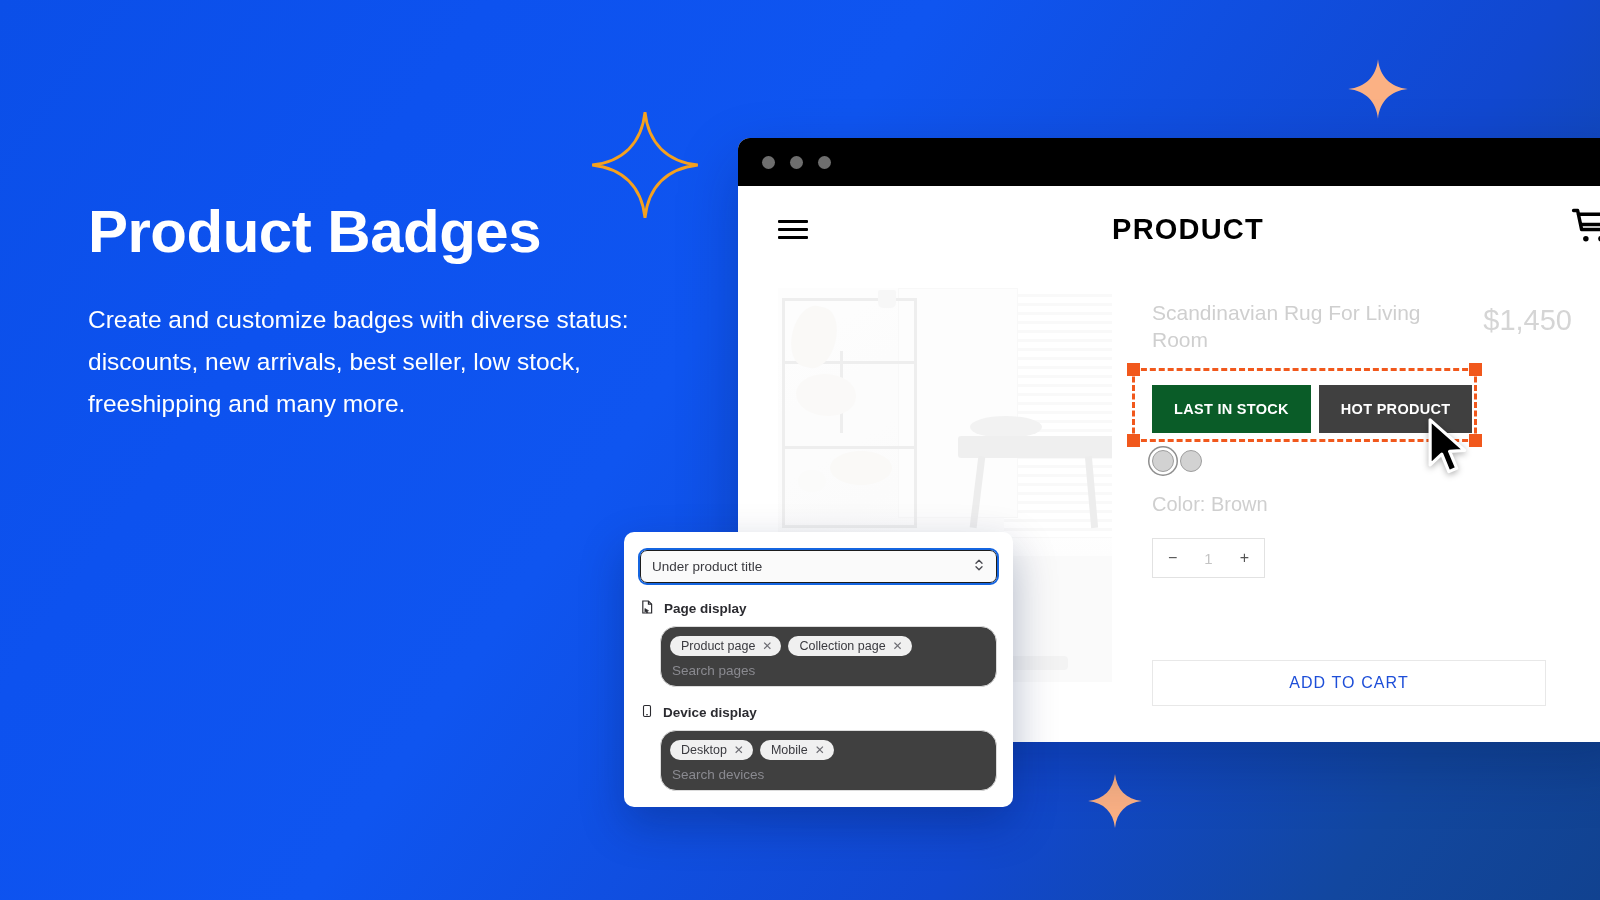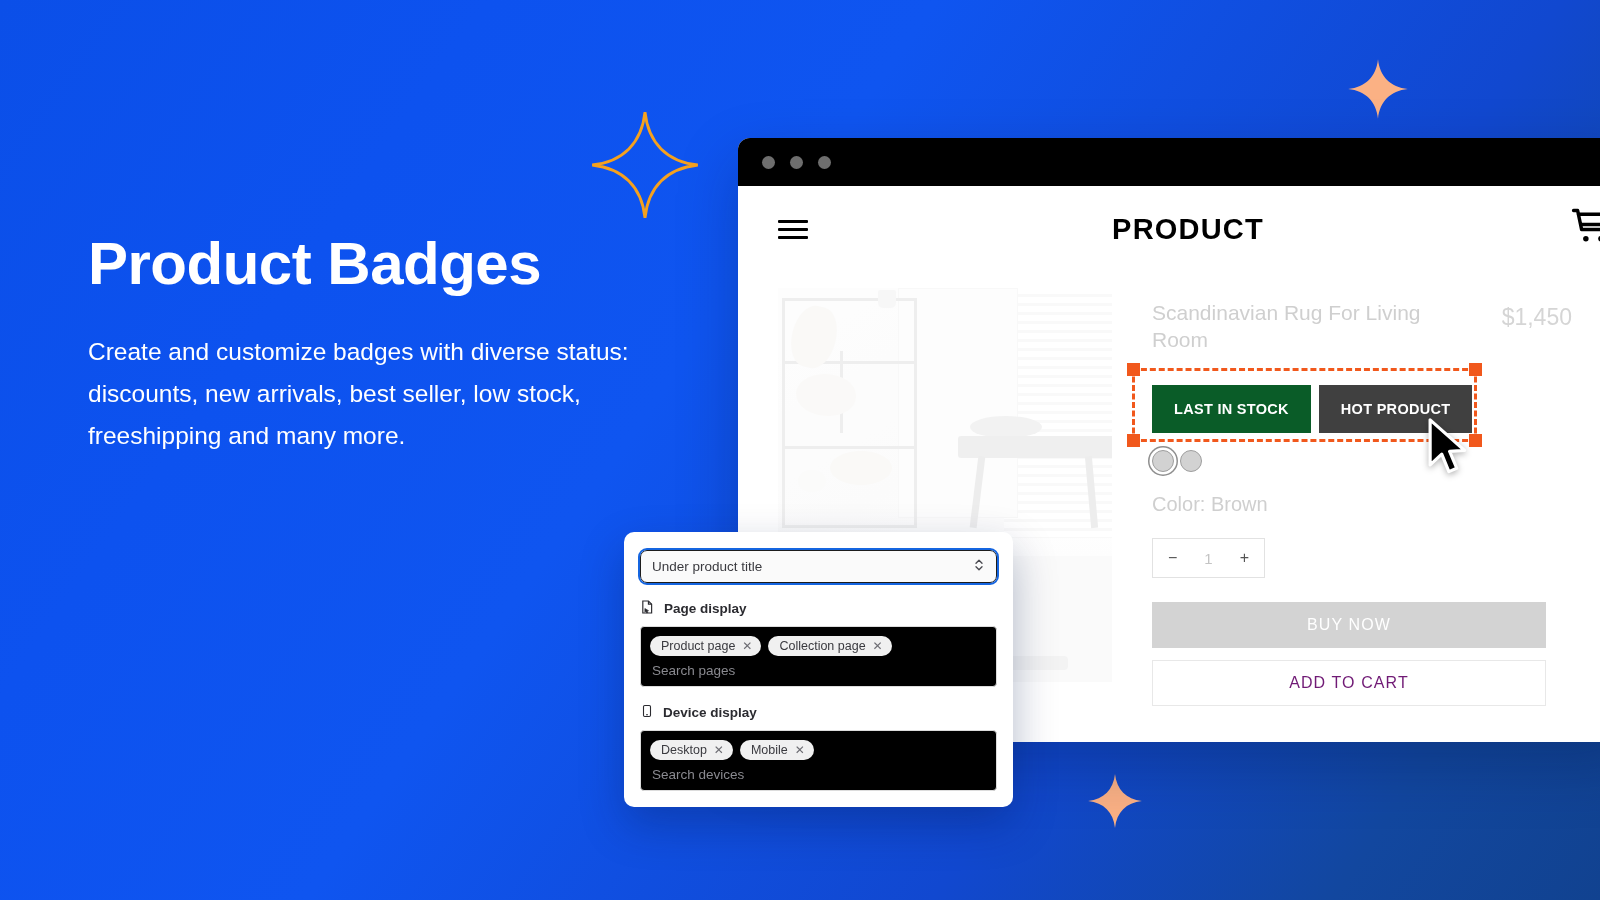--- a/index.html
+++ b/index.html
@@ -20,21 +20,21 @@
                 #1148d0 70%,
                 #12479f 88%,
                 #114290 100%);
     overflow: hidden;
   }
 
   
   .sparkle { position: absolute; pointer-events: none; }
 
   
-  #hero { position: absolute; left: 88px; top: 200px; width: 600px; margin-top: 32px; }
+  #hero { position: absolute; left: 88px; top: 200px; width: 600px; }
   #hero-title {
     font-size: 60px;
     font-weight: 700;
     color: #ffffff;
     letter-spacing: -0.5px;
     line-height: 1.05;
     white-space: nowrap;
   }
   #hero-sub {
     margin-top: 36px;
@@ -147,21 +147,21 @@
   #product-info { position: relative; width: 420px; padding-top: 12px; }
   #title-row { display: flex; justify-content: space-between; align-items: flex-start; }
   #product-title {
     font-size: 21px;
     line-height: 1.28;
     color: #cfcfcf;
     font-weight: 400;
     width: 290px;
   }
   #product-price {
-    font-size: 23px;
+    font-size: 29px;
     color: #d5d5d5;
     font-weight: 400;
     white-space: nowrap;
     margin-top: 4px;
   }
 
   
   #badge-wrap {
     position: absolute;
     left: -20px; top: 80px;
@@ -220,21 +220,21 @@
     width: 394px; height: 46px;
     background: #d3d3d3;
     color: #ffffff;
     display: flex; align-items: center; justify-content: center;
     font-size: 16px; letter-spacing: 1.1px;
   }
   #add-cart {
     position: absolute; top: 372px; left: 0;
     width: 394px; height: 46px;
     border: 1px solid #e8e8e8;
-    color: #701a75;
+    color: #1d4ed8;
     display: flex; align-items: center; justify-content: center;
     font-size: 16px; letter-spacing: 1.1px;
   }
 
   
   #cursor { position: absolute; left: 1424px; top: 418px; filter: drop-shadow(0 2px 3px rgba(0,0,0,0.3)); }
 
   
   #panel {
     position: absolute;
@@ -256,24 +256,25 @@
     background: #fafafa;
     border: 1.5px solid #1c1c1c;
     outline: 2px solid #1565e0;
     display: flex; align-items: center; justify-content: space-between;
     padding: 0 11px;
     font-size: 13.5px; color: #3a3a3f;
     margin-bottom: 16px;
   }
   .token-box {
     border: 1px solid #dcdcdc;
-    border-radius: 4px;
+    border-radius: 16px;
     padding: 9px 9px 8px 9px;
     margin-bottom: 16px;
-    background: #000000;
+    background: #404040;
+    margin-left: 20px;
   }
   .tokens { display: flex; gap: 7px; flex-wrap: wrap; margin-bottom: 5px; }
   .token {
     display: inline-flex; align-items: center; gap: 7px;
     background: #f0f0f0;
     border-radius: 13px;
     padding: 3px 9px 3px 11px;
     font-size: 12.5px;
     color: #3a3a3f;
   }
@@ -381,21 +382,20 @@
         </div>
 
         <div id="color-label">Color: Brown</div>
 
         <div id="qty">
           <span>−</span>
           <span class="qnum">1</span>
           <span>+</span>
         </div>
 
-        <div id="buy-now">BUY NOW</div>
         <div id="add-cart">ADD TO CART</div>
 
       </div>
     </div>
   </div>
 
   <svg id="cursor" width="46" height="60" viewBox="0 0 24 32">
     <path d="M3 1 L3 25 L9.2 19.3 L13 28.6 L17.2 26.8 L13.4 17.8 L21.4 17.3 Z" fill="#000" stroke="#fff" stroke-width="1.7" stroke-linejoin="round"></path>
   </svg>
 

